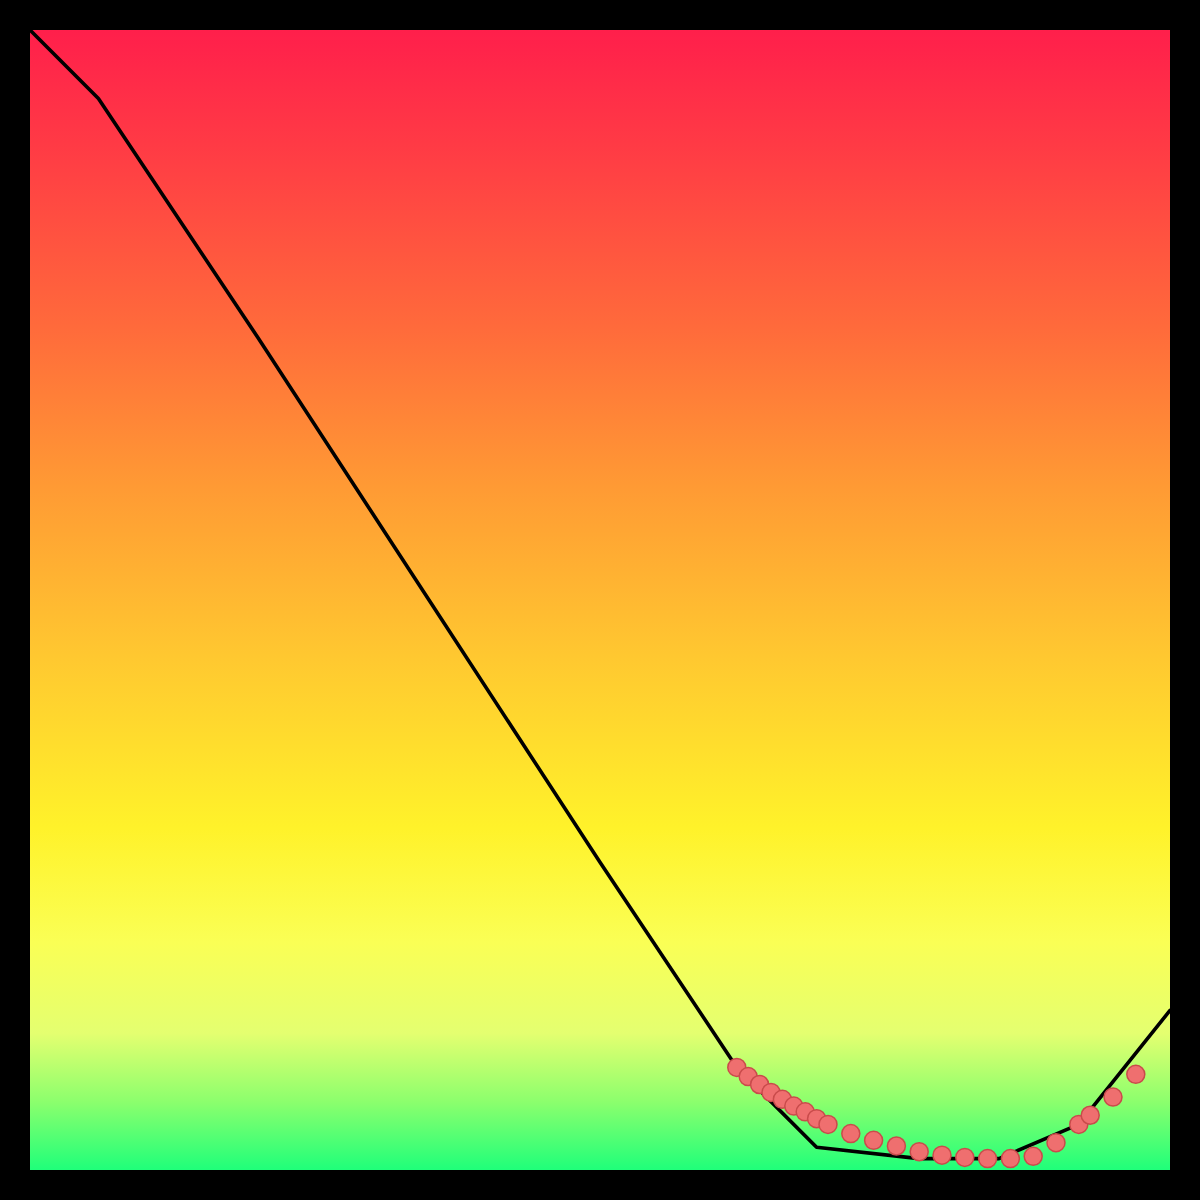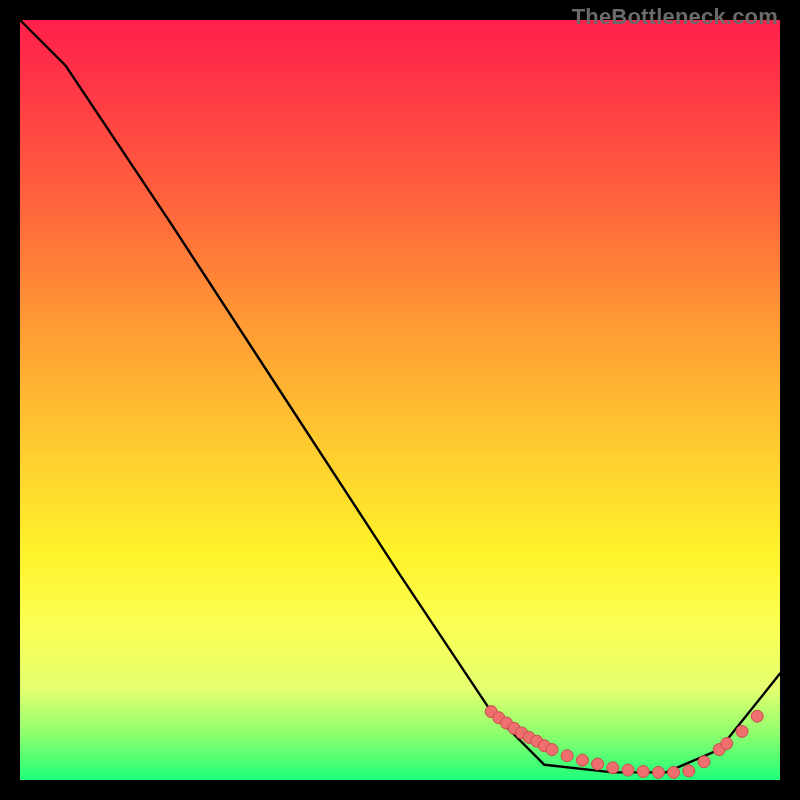--- a/index.html
+++ b/index.html
@@ -54,21 +54,20 @@
     height: 760px;
     overflow: visible;
   }
 </style>
 </head>
 <body>
 <div class="frame">
 
 <div class="plot-area"></div>
 
-<div class="watermark">TheBottleneck.com</div>
 
 <svg class="overlay" viewBox="0 0 760 760" preserveAspectRatio="none">
   <path id="curve-path" fill="none" stroke="#000000" stroke-width="2.4" stroke-linecap="round" stroke-linejoin="round" d="M0.0 0.0 L45.6 45.6 L152.0 205.2 L266.0 380.0 L380.0 554.8 L471.2 691.6 L524.4 744.8 L592.8 752.4 L646.0 752.4 L699.2 729.6 L760.0 653.6"></path>
   <g id="markers-group">
         <circle cx="471.2" cy="691.6" r="6" fill="#ef6f6f" stroke="#c94b4b" stroke-width="1"></circle>
         <circle cx="478.8" cy="697.7" r="6" fill="#ef6f6f" stroke="#c94b4b" stroke-width="1"></circle>
         <circle cx="486.4" cy="703.0" r="6" fill="#ef6f6f" stroke="#c94b4b" stroke-width="1"></circle>
         <circle cx="494.0" cy="708.3" r="6" fill="#ef6f6f" stroke="#c94b4b" stroke-width="1"></circle>
         <circle cx="501.6" cy="712.9" r="6" fill="#ef6f6f" stroke="#c94b4b" stroke-width="1"></circle>
         <circle cx="509.2" cy="717.4" r="6" fill="#ef6f6f" stroke="#c94b4b" stroke-width="1"></circle>

